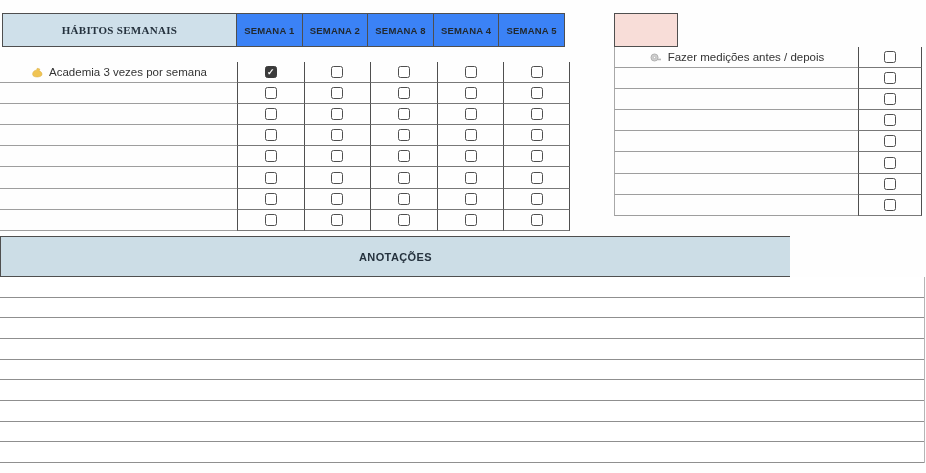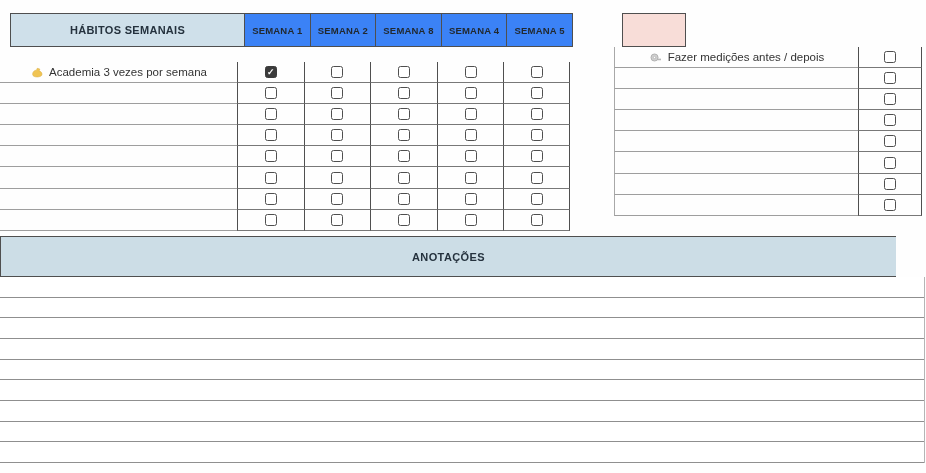--- a/index.html
+++ b/index.html
@@ -4,21 +4,21 @@
 <style>
   html,body{margin:0;padding:0;background:#ffffff;}
   *{box-sizing:border-box;}
   body{font-family:"Liberation Sans", sans-serif;}
   #canvas{position:relative;width:926px;height:473px;background:#fefefe;overflow:hidden;}
 
   
   .hdr-row{position:absolute;display:flex;height:34px;}
   .hdr-cell{border:1px solid #4f4f4f;margin-left:-1px;display:flex;align-items:center;justify-content:center;
             font-weight:bold;font-size:11px;letter-spacing:.3px;}
-  .hdr-cell:first-child{margin-left:8px;}
+  .hdr-cell:first-child{margin-left:0;font-family:Liberation Serif, serif;}
   #weekly-header{left:2px;top:13px;width:568px;}
   .weekly-title-cell{flex:0 0 235px;background:var(--weekly-header-bg,#cfe0ea);color:var(--header-text-blue,#25323e);}
   .week-cell{flex:0 0 66.6px;background:#3b82f6;color:#22292f;font-size:9.5px;letter-spacing:.2px;}
   #monthly-header{left:614px;top:13px;width:308px;}
   .monthly-title-cell{flex:0 0 244px;background:var(--monthly-header-bg,#f2cbc5);color:var(--header-text-maroon,#45231e);}
   .monthly-check-hdr{flex:0 0 64px;background:var(--monthly-header-bg-light,#f8ddd8);}
 
   
   #weekly-body{position:absolute;left:0;top:62px;width:570px;}
   .w-row{display:flex;height:21.1px;}
@@ -39,21 +39,21 @@
   
   .cb{width:12px;height:12px;border:1.6px solid #4f4f4f;border-radius:2.5px;background:#fff;cursor:pointer;}
   .cb.checked{background:var(--check-fill,#3b3b3b);border-color:var(--check-fill,#3b3b3b);
               display:flex;align-items:center;justify-content:center;}
   .cb.checked::after{content:"\2713";color:#fff;font-size:9px;font-weight:bold;line-height:1;}
 
   
   .row-icon{width:13px;height:13px;flex:0 0 13px;display:inline-block;}
 
   
-  #notes-header{position:absolute;left:0;top:236px;width:896px;height:41px;background:var(--notes-header-bg,#ccdde6);
+  #notes-header{position:absolute;left:0;top:236px;width:790px;height:41px;background:var(--notes-header-bg,#ccdde6);
                 border:1px solid #4f4f4f;border-right:none;display:flex;align-items:center;justify-content:center;
                 font-weight:bold;font-size:11px;letter-spacing:.4px;color:var(--header-text-blue,#25323e);}
   #notes-body{position:absolute;left:0;top:277px;width:925px;border-right:1px solid #b5b5b5;}
   .note-row{height:20.66px;border-bottom:1px solid #8f8f8f;background:#fff;font-size:11.5px;color:#333;
             display:flex;align-items:center;padding-left:8px;}
 </style>
 </head>
 <body>
 
 <div id="canvas">

